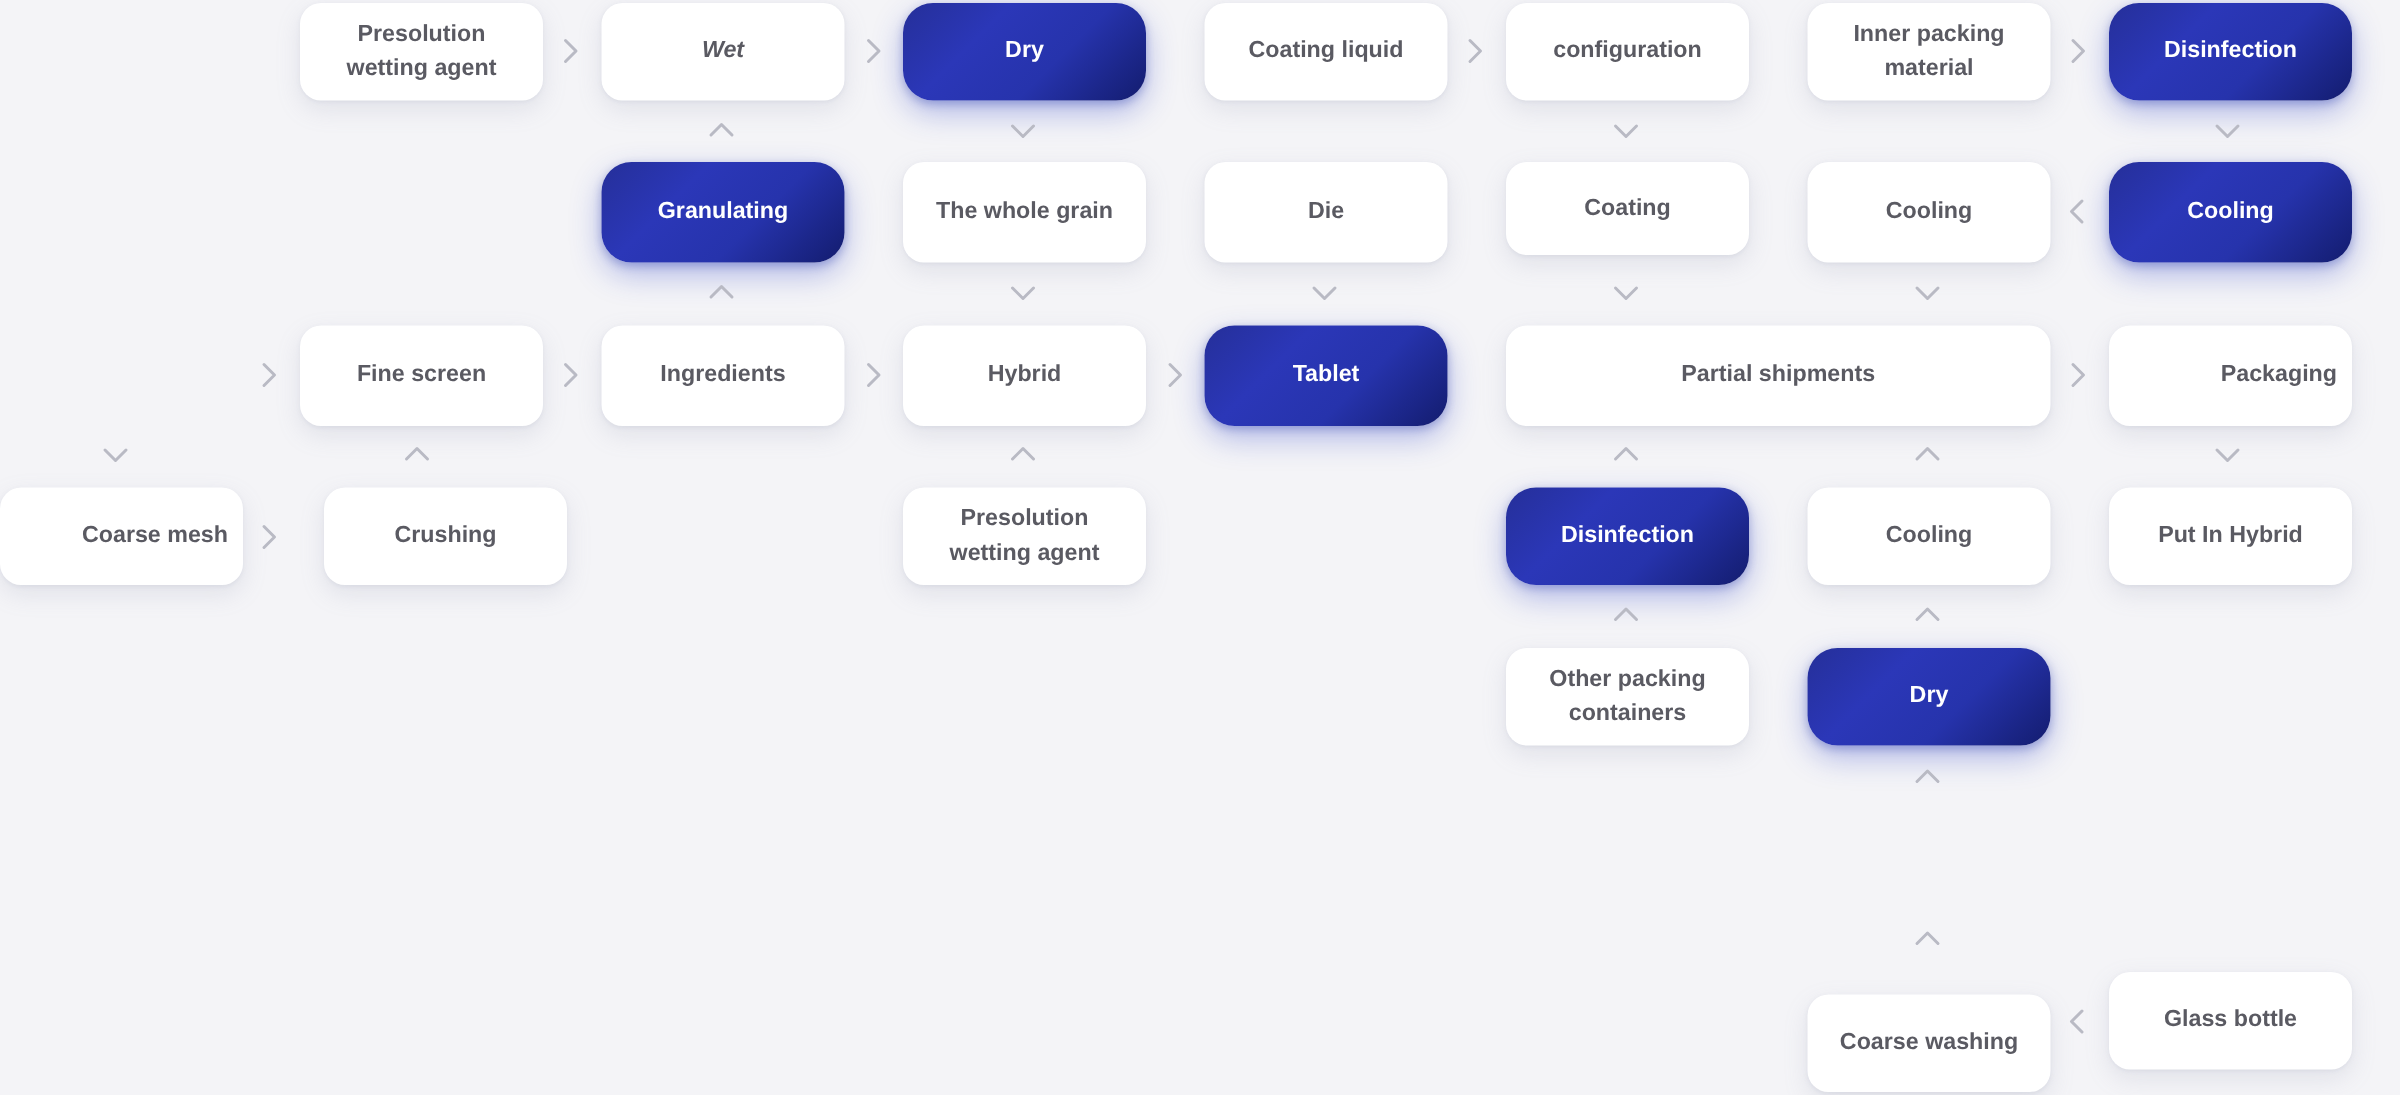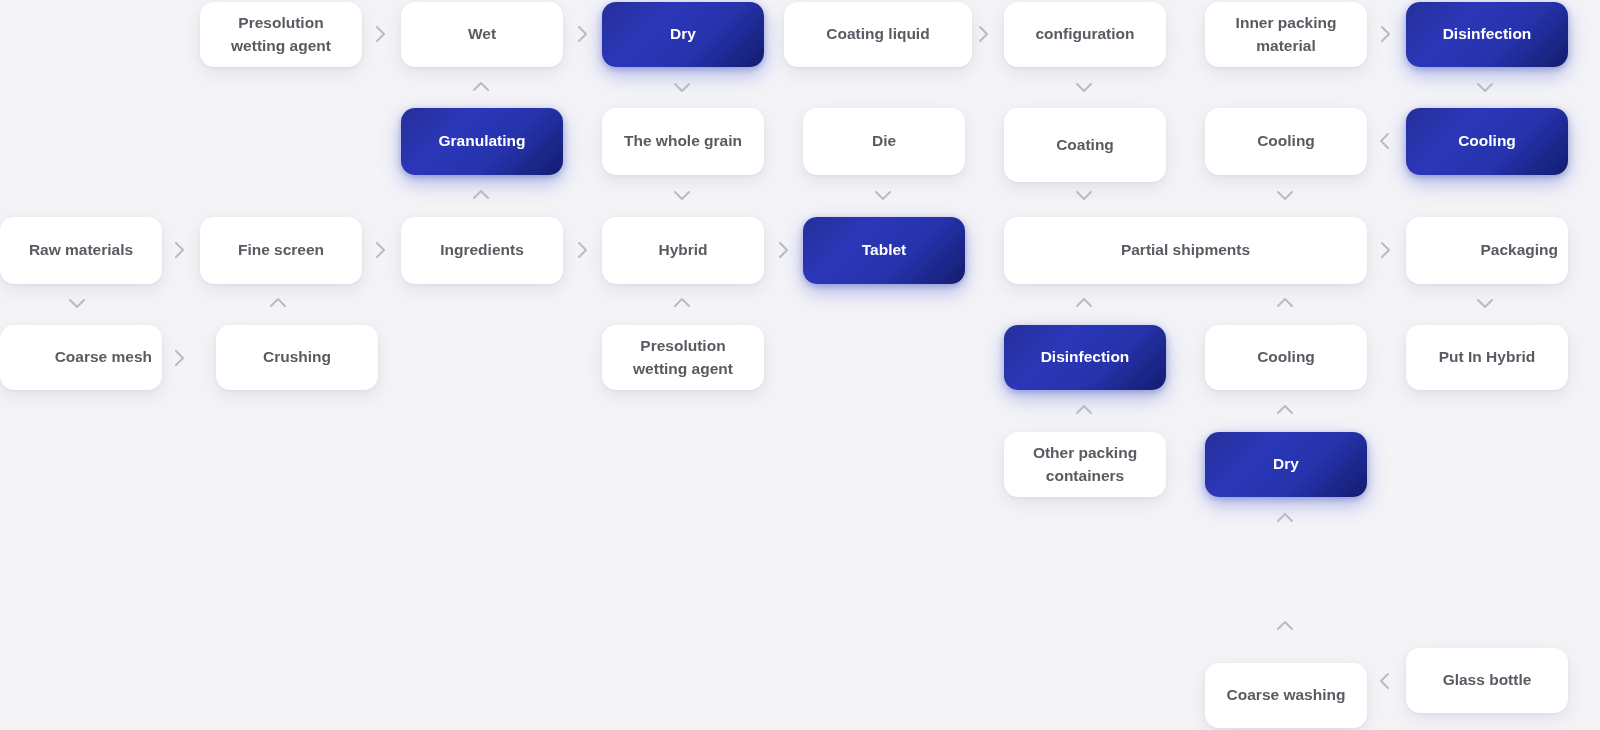--- a/index.html
+++ b/index.html
@@ -24,77 +24,75 @@
   }
   .node.plain{
     background:#ffffff;
     color:#5a5a62;
     box-shadow:0 6px 16px rgba(140,145,170,0.18), 0 1px 3px rgba(140,145,170,0.12);
   }
   .node.accent{
     background:linear-gradient(135deg,#252f99 0%,#2b37b8 32%,#2633ac 62%,#131c6e 100%);
     color:#ffffff;
     box-shadow:0 8px 20px rgba(50,70,200,0.35), 0 2px 6px rgba(40,55,160,0.30);
+    border-radius:20px;
   }
 
   .chev{
     position:absolute;
     width:22px;height:22px;
     color:#b9bac4;
     display:flex;align-items:center;justify-content:center;
     pointer-events:none;
   }
   .chev svg{display:block;}
 </style>
 </head>
 <body>
 
 <div id="canvas">
     <div class="node plain" style="left: 200px; top: 2px; width: 162px; height: 65px;">
       <span>Presolution wetting agent</span>
     </div>
-    <div class="node plain" style="left: 401px; top: 2px; width: 162px; height: 65px;">
+    <div class="node plain" style="left: 401px; top: 2px; width: 162px; height: 65px; font-style: italic;">
       <span>Wet</span>
     </div>
     <div class="node accent" style="left: 602px; top: 2px; width: 162px; height: 65px;">
       <span>Dry</span>
     </div>
-    <div class="node plain" style="left: 784px; top: 2px; width: 188px; height: 65px;">
+    <div class="node plain" style="left: 803px; top: 2px; width: 162px; height: 65px;">
       <span>Coating liquid</span>
     </div>
     <div class="node plain" style="left: 1004px; top: 2px; width: 162px; height: 65px;">
       <span>configuration</span>
     </div>
     <div class="node plain" style="left: 1205px; top: 2px; width: 162px; height: 65px;">
       <span>Inner packing material</span>
     </div>
     <div class="node accent" style="left: 1406px; top: 2px; width: 162px; height: 65px;">
       <span>Disinfection</span>
     </div>
     <div class="node accent" style="left: 401px; top: 108px; width: 162px; height: 67px;">
       <span>Granulating</span>
     </div>
     <div class="node plain" style="left: 602px; top: 108px; width: 162px; height: 67px;">
       <span>The whole grain</span>
     </div>
     <div class="node plain" style="left: 803px; top: 108px; width: 162px; height: 67px;">
       <span>Die</span>
     </div>
-    <div class="node plain" style="left: 1004px; top: 108px; width: 162px; height: 74px;">
+    <div class="node plain" style="left: 1004px; top: 108px; width: 162px; height: 62px;">
       <span>Coating</span>
     </div>
     <div class="node plain" style="left: 1205px; top: 108px; width: 162px; height: 67px;">
       <span>Cooling</span>
     </div>
     <div class="node accent" style="left: 1406px; top: 108px; width: 162px; height: 67px;">
       <span>Cooling</span>
     </div>
-    <div class="node plain" style="left: 0px; top: 217px; width: 162px; height: 67px;">
-      <span>Raw materials</span>
-    </div>
     <div class="node plain" style="left: 200px; top: 217px; width: 162px; height: 67px;">
       <span>Fine screen</span>
     </div>
     <div class="node plain" style="left: 401px; top: 217px; width: 162px; height: 67px;">
       <span>Ingredients</span>
     </div>
     <div class="node plain" style="left: 602px; top: 217px; width: 162px; height: 67px;">
       <span>Hybrid</span>
     </div>
     <div class="node accent" style="left: 803px; top: 217px; width: 162px; height: 67px;">

